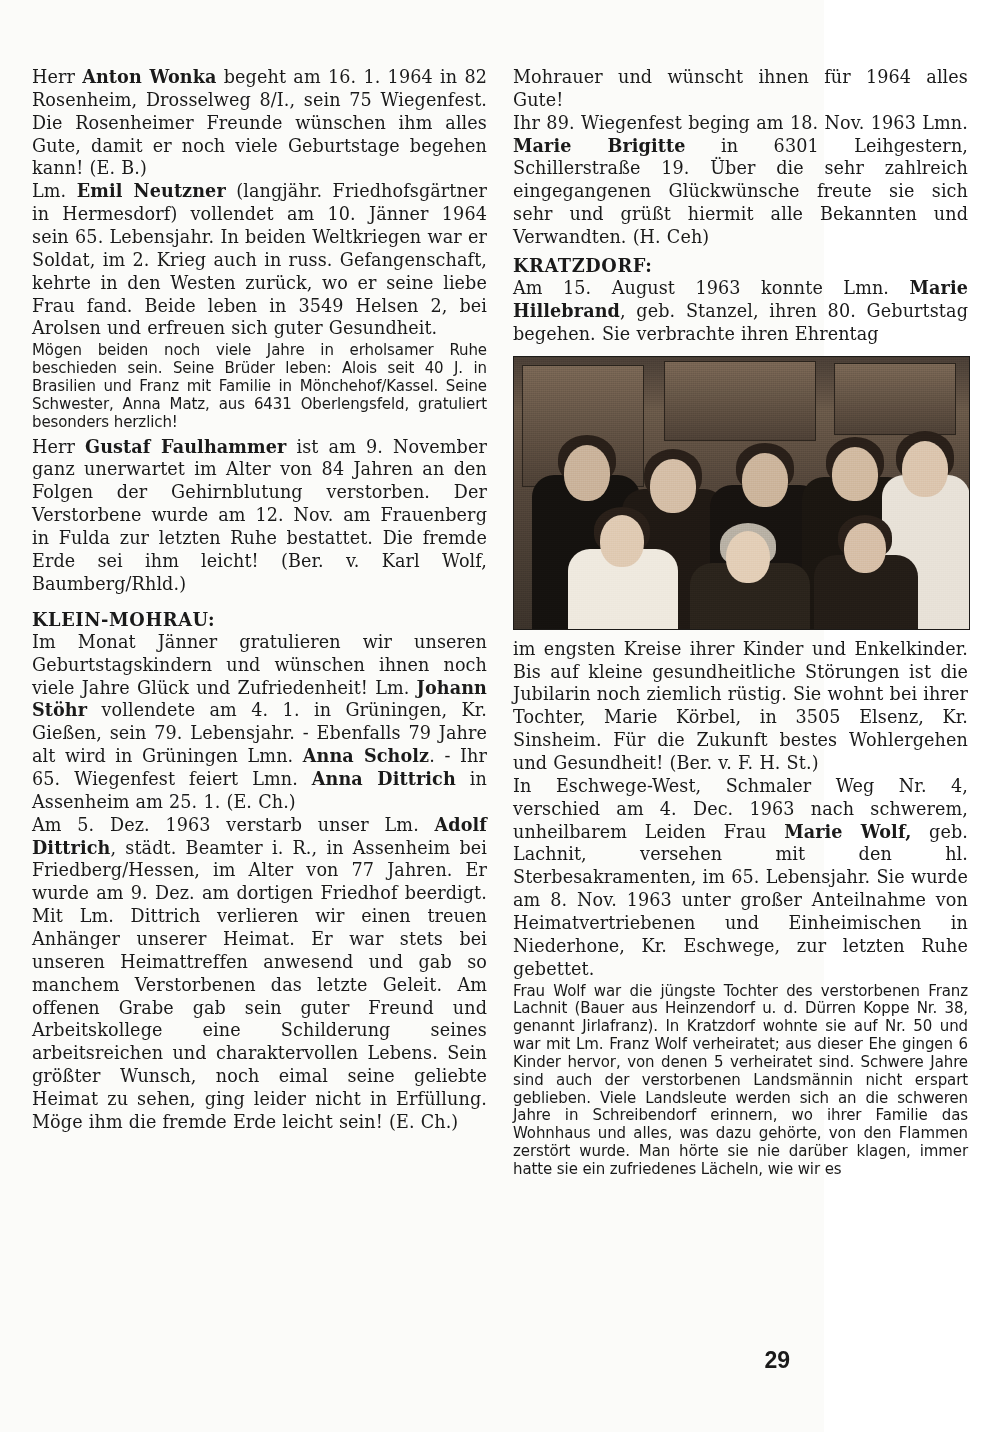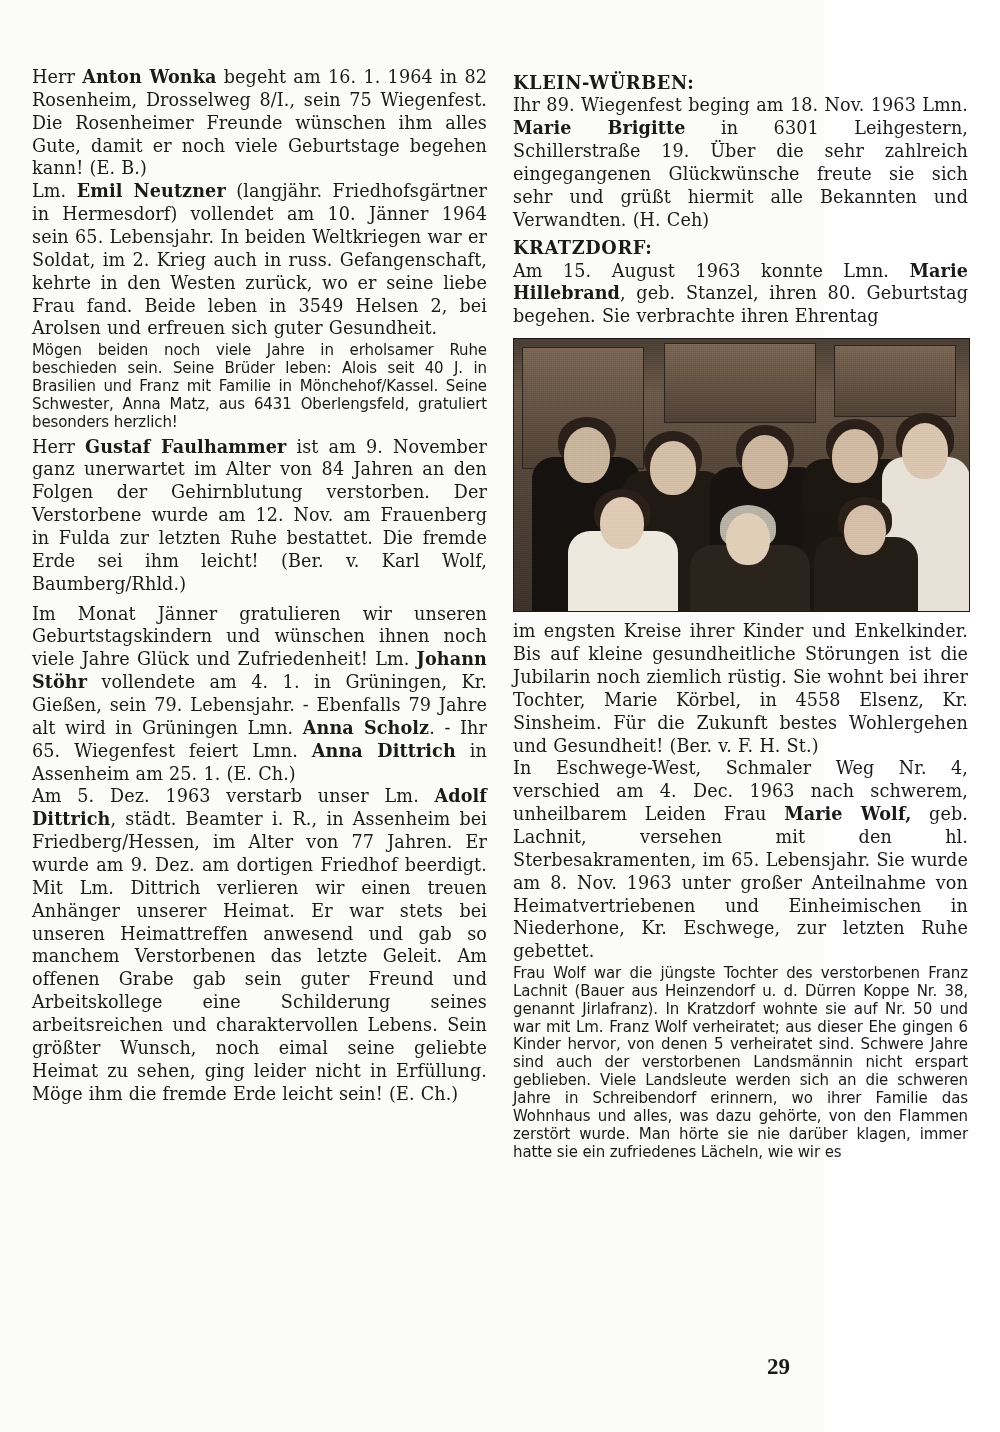--- a/index.html
+++ b/index.html
@@ -101,50 +101,51 @@
     border-radius: 50% 50% 40% 40%;
     background: #2a2019;
   }
   .body-sh {
     position: absolute;
     border-radius: 22px 22px 4px 4px;
   }
   .pageno {
     position: absolute;
     right: 34px;
-    bottom: 52px;
-    font-family: Liberation Serif, serif;
+    bottom: 58px;
+    font-family: Liberation Sans, sans-serif;
     font-weight: bold;
     font-size: 23px;
   }
   .gap { height: 7px; }
   .gap-sm { height: 3px; }
 </style>
 </head>
 <body>
 
 <div class="page">
   <div class="columns">
 
     <div class="col">
       <p class="body"><span>Herr </span><b>Anton Wonka</b><span> begeht am 16. 1. 1964 in 82 Rosenheim, Drosselweg 8/I., sein 75 Wiegenfest. Die Rosenheimer Freunde wünschen ihm alles Gute, damit er noch viele Geburtstage begehen kann! (E. B.)</span></p>
       <p class="body"><span>Lm. </span><b>Emil Neutzner</b><span> (langjähr. Friedhofsgärtner in Hermesdorf) vollendet am 10. Jänner 1964 sein 65. Lebensjahr. In beiden Weltkriegen war er Soldat, im 2. Krieg auch in russ. Gefangenschaft, kehrte in den Westen zurück, wo er seine liebe Frau fand. Beide leben in 3549 Helsen 2, bei Arolsen und erfreuen sich guter Gesundheit.</span></p>
       <p class="fine">Mögen beiden noch viele Jahre in erholsamer Ruhe beschieden sein. Seine Brüder leben: Alois seit 40 J. in Brasilien und Franz mit Familie in Mönchehof/Kassel. Seine Schwester, Anna Matz, aus 6431 Oberlengsfeld, gratuliert besonders herzlich!</p>
 
       <p class="body"><span>Herr </span><b>Gustaf Faulhammer</b><span> ist am 9. November ganz unerwartet im Alter von 84 Jahren an den Folgen der Gehirnblutung verstorben. Der Verstorbene wurde am 12. Nov. am Frauenberg in Fulda zur letzten Ruhe bestattet. Die fremde Erde sei ihm leicht! (Ber. v. Karl Wolf, Baumberg/Rhld.)</span></p>
 
       <div class="gap"></div>
+      <p class="sec-head">KLEIN-MOHRAU:</p>
       <p class="body"><span>Im Monat Jänner gratulieren wir unseren Geburtstagskindern und wünschen ihnen noch viele Jahre Glück und Zufriedenheit! </span><span>Lm. </span><b>Johann Stöhr</b><span> vollendete am 4. 1. in Grüningen, Kr. Gießen, sein 79. Lebensjahr. - Ebenfalls 79 Jahre alt wird in Grüningen Lmn. </span><b>Anna Scholz</b><span>. - Ihr 65. Wiegenfest feiert Lmn. </span><b>Anna Dittrich</b><span> in Assenheim am 25. 1. (E. Ch.)</span></p>
       <p class="body"><span>Am 5. Dez. 1963 verstarb unser Lm. </span><b>Adolf Dittrich</b><span>, städt. Beamter i. R., in Assenheim bei Friedberg/Hessen, im Alter von 77 Jahren. Er wurde am 9. Dez. am dortigen Friedhof beerdigt. Mit Lm. Dittrich verlieren wir einen treuen Anhänger unserer Heimat. Er war stets bei unseren Heimattreffen anwesend und gab so manchem Verstorbenen das letzte Geleit. Am offenen Grabe gab sein guter Freund und Arbeitskollege eine Schilderung seines arbeitsreichen und charaktervollen Lebens. Sein größter Wunsch, noch eimal seine geliebte Heimat zu sehen, ging leider nicht in Erfüllung. Möge ihm die fremde Erde leicht sein! (E. Ch.)</span></p>
       <div class="gap-sm"></div>
     </div>
 
     <div class="col">
+      <p class="body"><span>Mohrauer und wünscht ihnen für 1964 alles Gute!</span></p>
 
-      <p class="sec-head">KLEIN-WÜRBEN:</p>
       <p class="body"><span>Ihr 89. Wiegenfest beging am 18. Nov. 1963 Lmn. </span><b>Marie Brigitte</b><span> in 6301 Leihgestern, Schillerstraße 19. Über die sehr zahlreich eingegangenen Glückwünsche freute sie sich sehr und grüßt hiermit alle Bekannten und Verwandten. (H. Ceh)</span></p>
 
       <p class="sec-head">KRATZDORF:</p>
       <p class="body"><span>Am 15. August 1963 konnte Lmn. </span><b>Marie Hillebrand</b><span>, geb. Stanzel, ihren 80. Geburtstag begehen. Sie verbrachte ihren Ehrentag</span></p>
 
       <div class="photo">
         <div class="wall"></div>
         <div class="panel" style="left:8px;top:8px;width:120px;height:120px;"></div>
         <div class="panel" style="left:150px;top:4px;width:150px;height:78px;"></div>
         <div class="panel" style="left:320px;top:6px;width:120px;height:70px;"></div>
@@ -177,20 +178,20 @@
         <div class="hair" style="left:206px;top:166px;width:56px;height:44px;background:#b9b2a6;"></div>
         <div class="head" style="left:212px;top:174px;width:44px;height:52px;background:#e3cfb8;"></div>
 
         <div class="body-sh" style="left:300px;top:198px;width:104px;height:80px;background:#241d17;"></div>
         <div class="hair" style="left:324px;top:158px;width:54px;height:44px;"></div>
         <div class="head" style="left:330px;top:166px;width:42px;height:50px;background:#d7c0a9;"></div>
 
         <div class="grain"></div>
       </div>
 
-      <p class="body"><span>im engsten Kreise ihrer Kinder und Enkelkinder. Bis auf kleine gesundheitliche Störungen ist die Jubilarin noch ziemlich rüstig. Sie wohnt bei ihrer Tochter, Marie Körbel, in 4558 Elsenz, Kr. Sinsheim. Für die Zukunft bestes Wohlergehen und Gesundheit! (Ber. v. F. H. St.)</span></p>
+      <p class="body"><span>im engsten Kreise ihrer Kinder und Enkelkinder. Bis auf kleine gesundheitliche Störungen ist die Jubilarin noch ziemlich rüstig. Sie wohnt bei ihrer Tochter, Marie Körbel, in 3505 Elsenz, Kr. Sinsheim. Für die Zukunft bestes Wohlergehen und Gesundheit! (Ber. v. F. H. St.)</span></p>
       <p class="body"><span>In Eschwege-West, Schmaler Weg Nr. 4, verschied am 4. Dec. 1963 nach schwerem, unheilbarem Leiden Frau </span><b>Marie Wolf,</b><span> geb. Lachnit, versehen mit den hl. Sterbesakramenten, im 65. Lebensjahr. Sie wurde am 8. Nov. 1963 unter großer Anteilnahme von Heimatvertriebenen und Einheimischen in Niederhone, Kr. Eschwege, zur letzten Ruhe gebettet.</span></p>
       <p class="fine">Frau Wolf war die jüngste Tochter des verstorbenen Franz Lachnit (Bauer aus Heinzendorf u. d. Dürren Koppe Nr. 38, genannt Jirlafranz). In Kratzdorf wohnte sie auf Nr. 50 und war mit Lm. Franz Wolf verheiratet; aus dieser Ehe gingen 6 Kinder hervor, von denen 5 verheiratet sind. Schwere Jahre sind auch der verstorbenen Landsmännin nicht erspart geblieben. Viele Landsleute werden sich an die schweren Jahre in Schreibendorf erinnern, wo ihrer Familie das Wohnhaus und alles, was dazu gehörte, von den Flammen zerstört wurde. Man hörte sie nie darüber klagen, immer hatte sie ein zufriedenes Lächeln, wie wir es</p>
     </div>
   </div>
 
   <div class="pageno">29</div>
 </div>
 
 </body></html>

